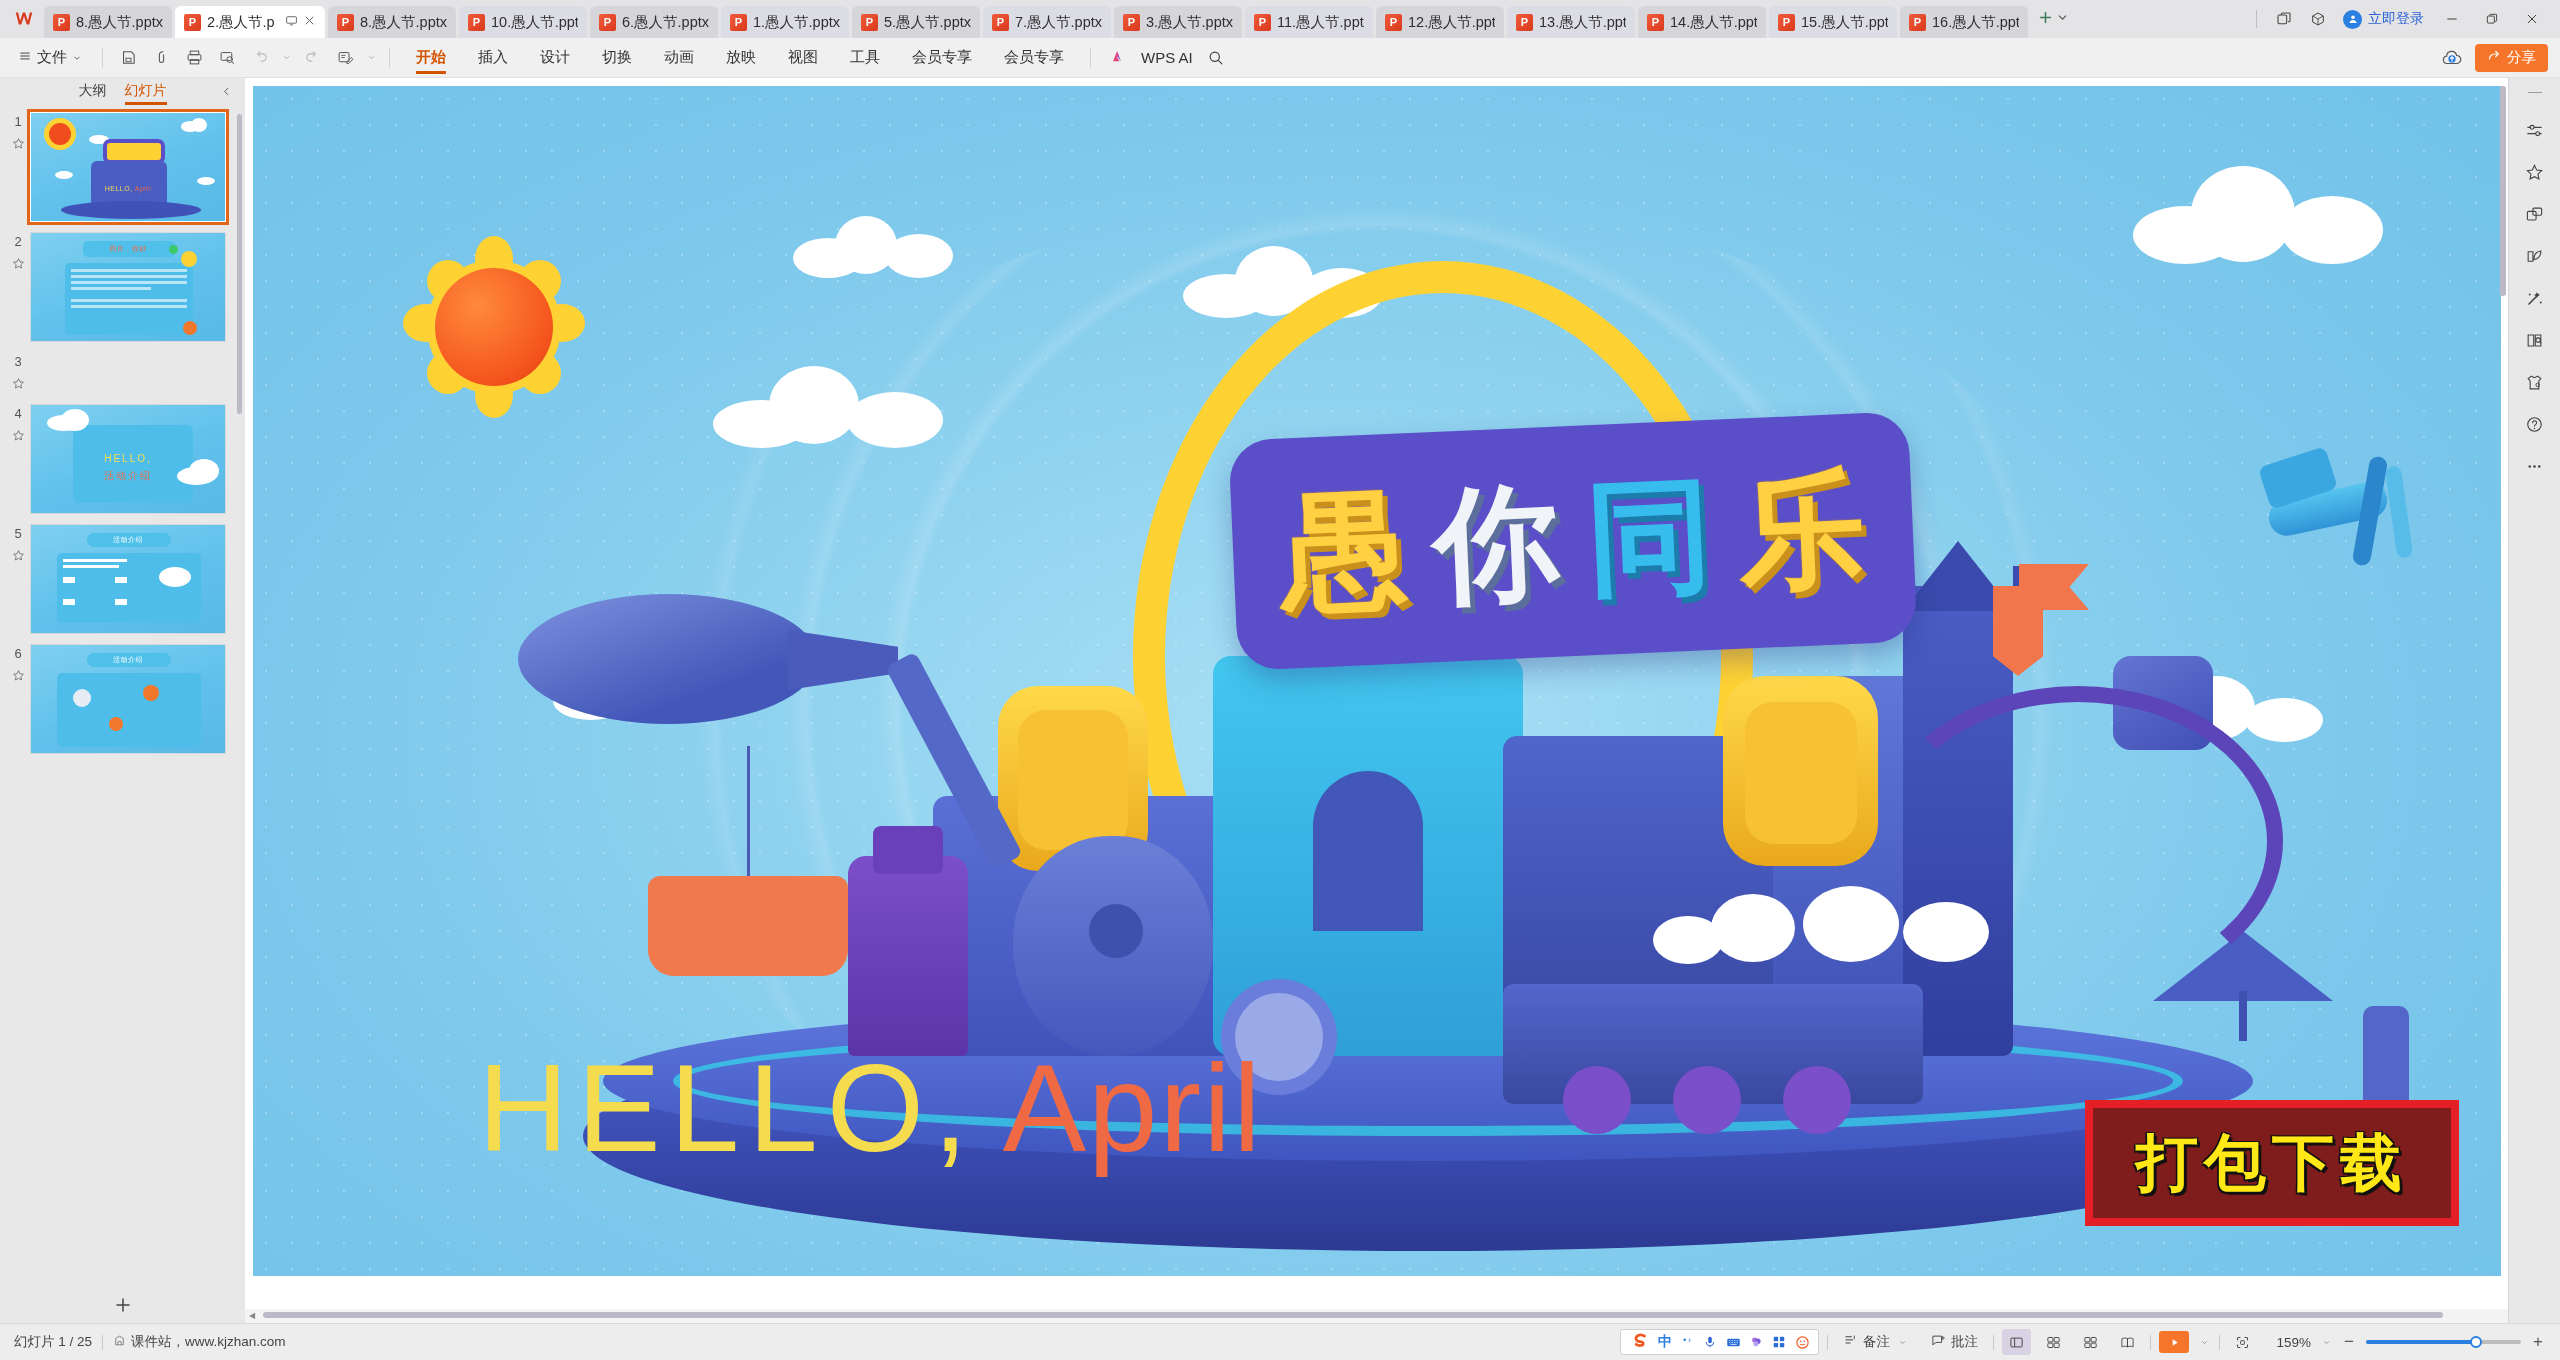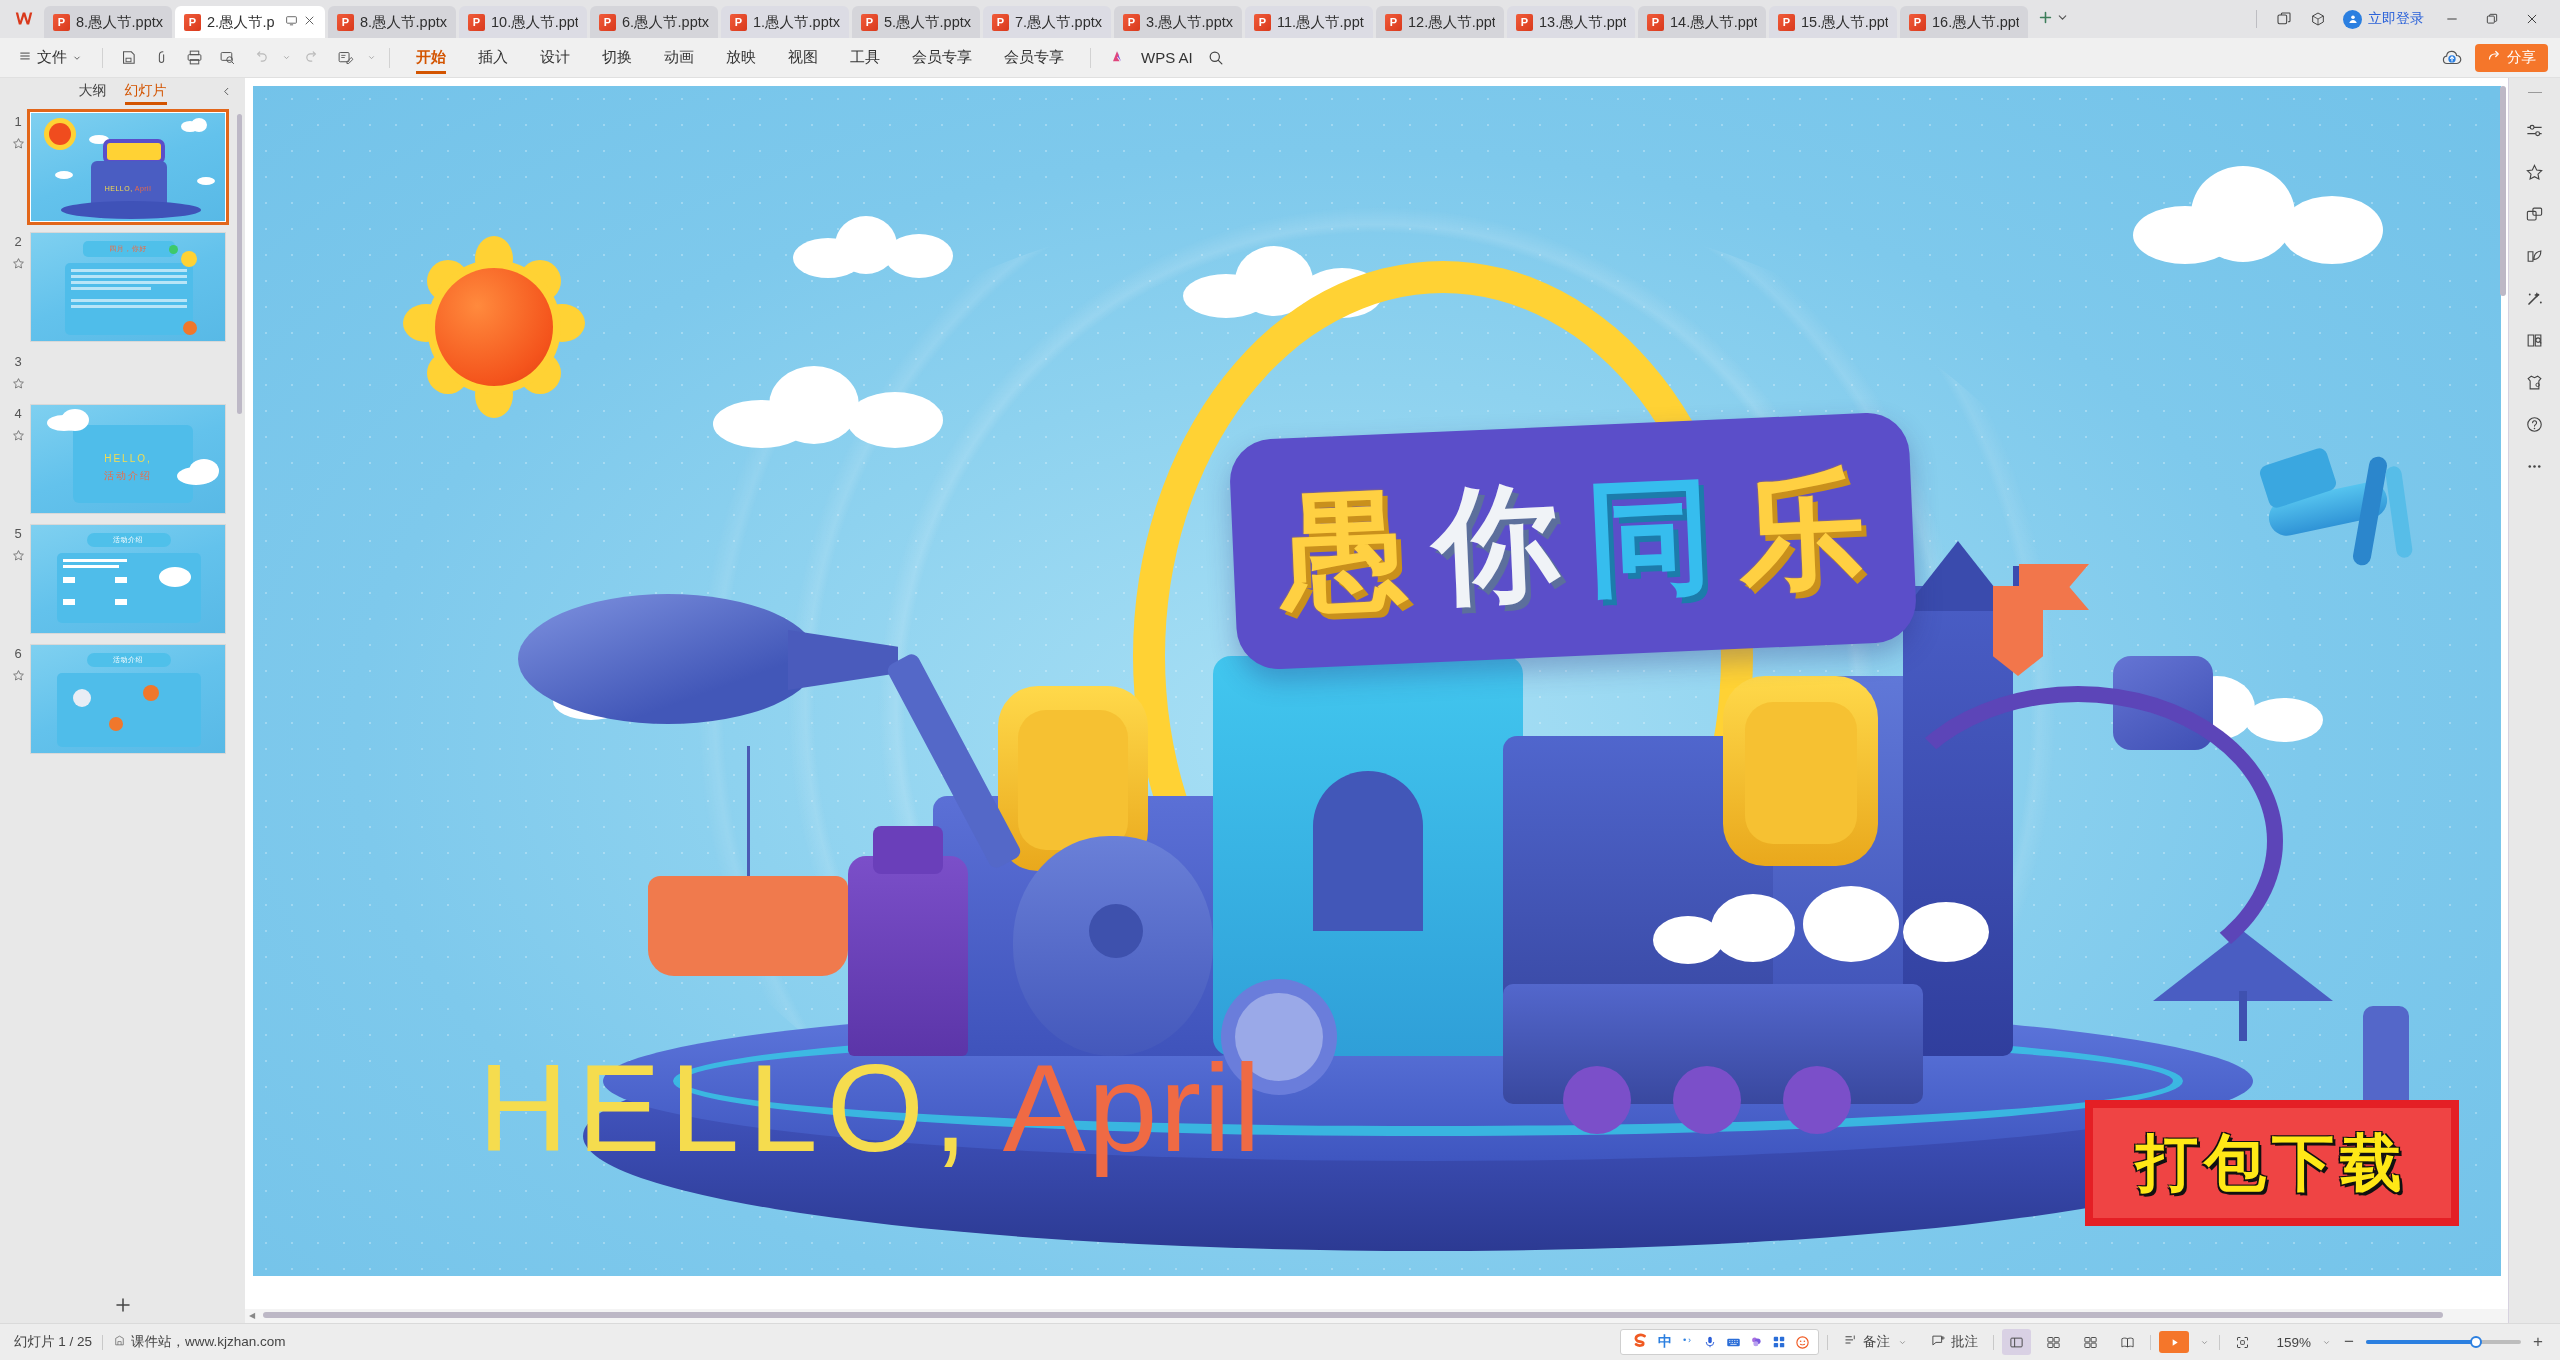--- a/index.html
+++ b/index.html
@@ -152,21 +152,21 @@
   .ray { position:absolute; background:#ffd234; border-radius:50%; }
   .title-plaque { position:absolute; background:#5b4ec9; border-radius:42px;
     box-shadow:0 12px 26px rgba(40,40,120,.3); }
   .ctitle { position:absolute; color:#ffd042; font-weight:bold;
     font-family:"DejaVu Sans","Liberation Sans",sans-serif;
     text-shadow:5px 6px 0 #c9901c, 0 0 2px #c9901c; }
   .hello { position:absolute; font-size:125px; letter-spacing:9px; font-weight:normal;
     font-family:"Liberation Sans",sans-serif; }
   .arch { position:absolute; border:32px solid #ffd234; border-radius:50%; border-bottom-color:transparent; }
   .stamp { position:absolute; right:42px; bottom:50px; width:374px; height:126px;
-    background:#ef4444; display:flex; align-items:center; justify-content:center;
+    background:#7f1d1d; display:flex; align-items:center; justify-content:center;
     border:5px solid #e41f25; box-shadow:inset 0 0 0 3px #e41f25; }
   .stamp-txt { color:#ffe816; font-size:62px; font-weight:bold; letter-spacing:6px;
     font-family:"DejaVu Sans","Liberation Sans",sans-serif;
     text-shadow:3px 3px 0 #111, -1.5px -1.5px 0 #111, 1.5px -1.5px 0 #111, -1.5px 1.5px 0 #111; }
 </style>
 </head>
 <body>
 
 <div class="tabbar">
   <div class="wps-logo">

